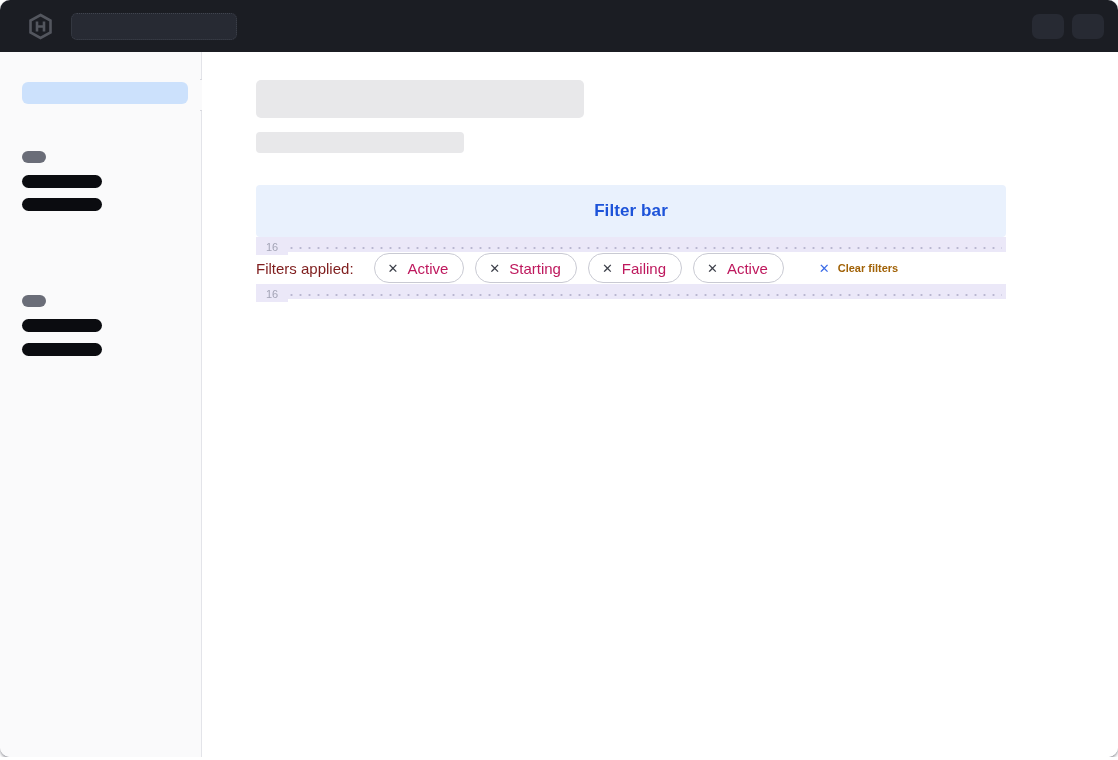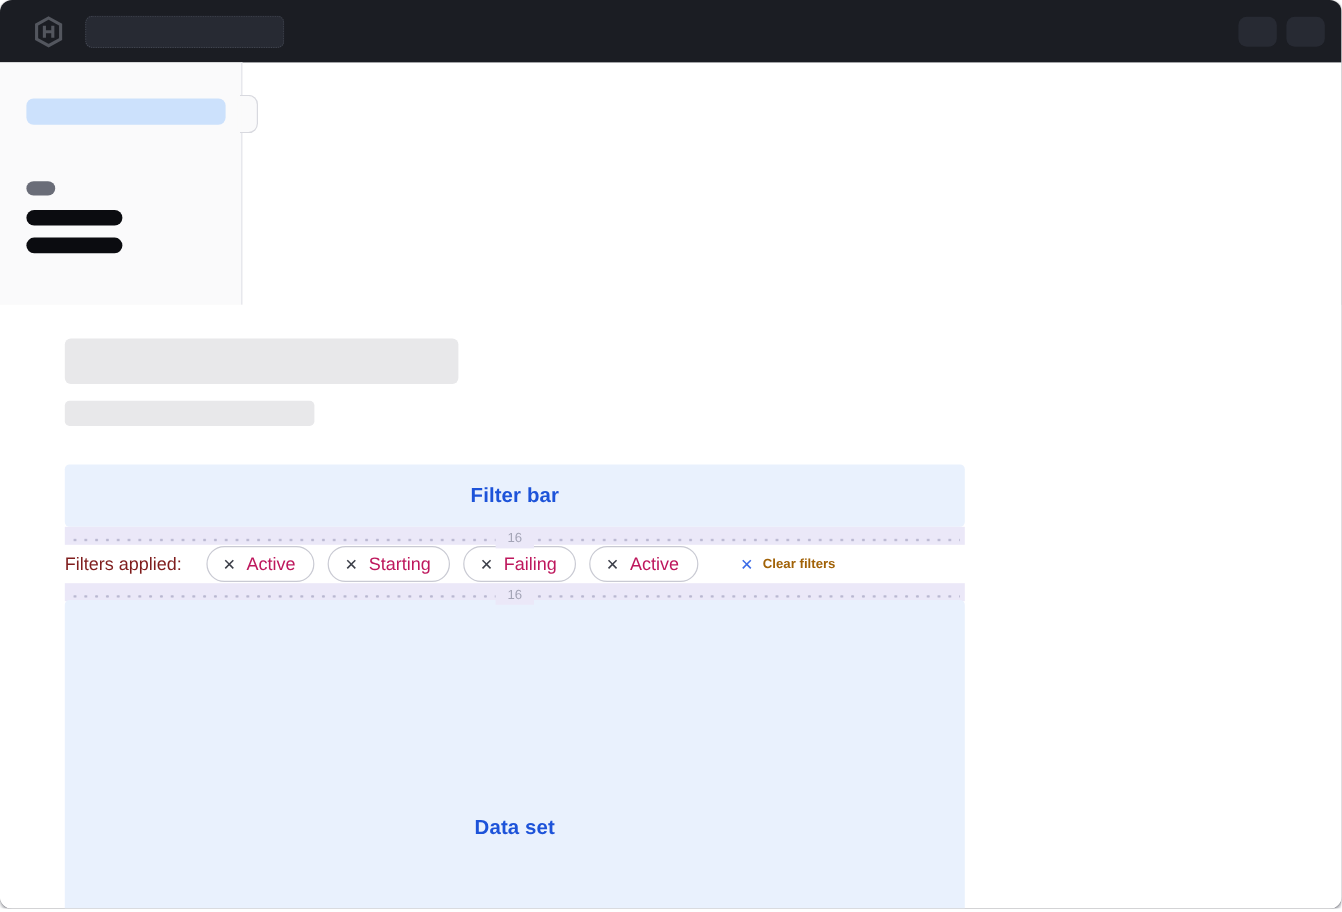--- a/index.html
+++ b/index.html
@@ -42,21 +42,20 @@
     border-radius: 7px;
     margin-right: 8px;
   }
   .topbar-box:last-child { margin-right: 14px; }
 
   
   .app-body {
     position: absolute;
     top: 52px; left: 0; right: 0; bottom: 0;
     display: flex;
-    flex-direction: column;
   }
 
   
   .sidebar {
     position: relative;
     width: 202px;
     flex: 0 0 202px;
     background: #fafafb;
     border-right: 1px solid #e3e4e9;
   }
@@ -134,21 +133,21 @@
   }
   .filter-bar-region { top: 133px; height: 52px; }
   .dataset-region { top: 246px; height: 379px; }
 
   .gap16 {
     position: absolute;
     left: 54px;
     width: 750px;
     height: 15px;
     background: #ebe8f8;
-    text-align: center;
+    text-align: left;
   }
   .gap16-dots {
     position: absolute;
     left: 4px; right: 4px; bottom: 3px;
     height: 2px;
     background-image: radial-gradient(circle, #b9b7d0 1px, rgba(0,0,0,0) 1.2px);
     background-size: 9px 2px;
     background-repeat: repeat-x;
   }
   .gap16-label {
@@ -286,19 +285,16 @@
           <span class="x">✕</span>
           <span class="lbl">Clear filters</span>
         </span>
       </div>
 
       <div class="gap16 gap16-b">
         <div class="gap16-dots"></div>
         <span class="gap16-label">16</span>
       </div>
 
-      <div class="region dataset-region">
-        <span class="region-label">Data set</span>
-      </div>
     </div>
 
   </div>
 </div>
 
 </body></html>

